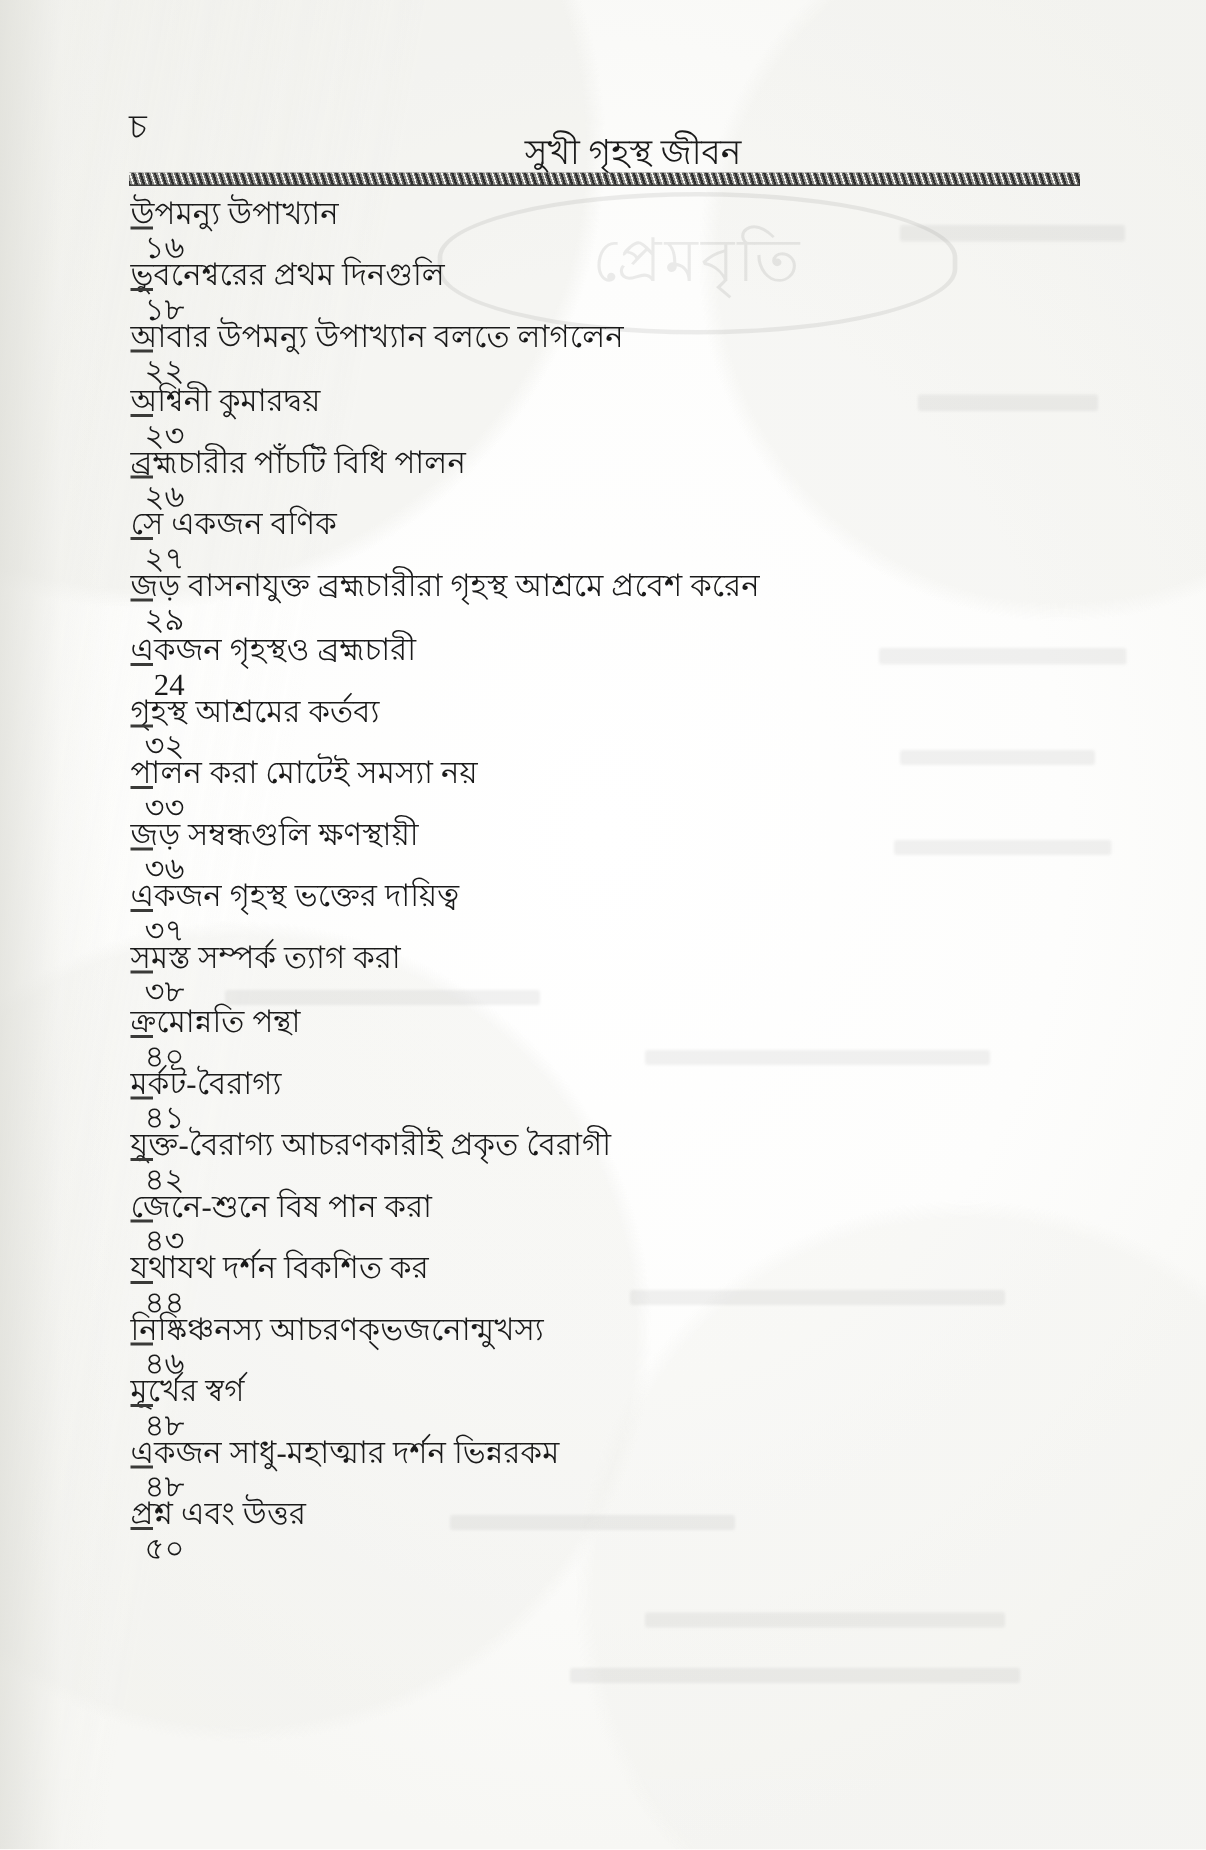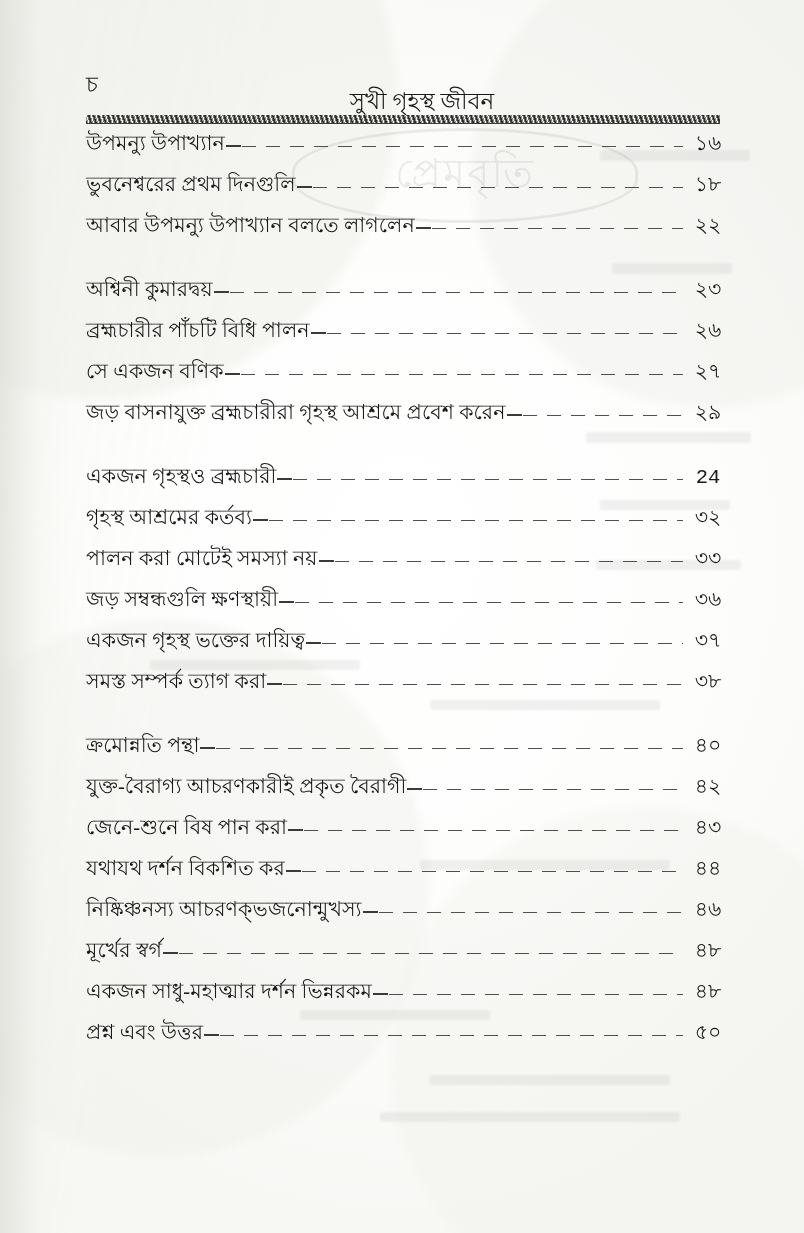--- a/index.html
+++ b/index.html
@@ -143,22 +143,23 @@
     left: 86px;
     right: 78px;
     top: 133px;
   }
 
   .toc-entry {
     display: flex;
     align-items: baseline;
     width: 100%;
     height: 41px;
-  }
-  .toc-entry.gap-before { margin-top: 23px; }
+    flex-direction: column;
+  }
+  .toc-entry.gap-before { margin-top: 2px; }
 
   .entry-title {
     flex: 0 0 auto;
     font-size: 20.5px;
     line-height: 1;
     white-space: nowrap;
     letter-spacing: .1px;
   }
 
   .leader {
@@ -190,23 +191,22 @@
     position: relative;
     top: -3px;
     margin-left: 1px;
   }
 
   .entry-page {
     flex: 0 0 auto;
     font-size: 20.5px;
     line-height: 1;
     min-width: 36px;
-    text-align: center;
+    text-align: right;
     white-space: nowrap;
-    font-family: Liberation Mono, monospace;
   }
 </style>
 </head>
 <body>
 
 <div id="page">
 
   <div id="paper-grain"></div>
   <div id="gutter-shadow"></div>
 
@@ -317,20 +317,26 @@
         <span class="leader"></span>
         <span class="entry-page">৩৮</span>
       </div>
       <div class="toc-entry gap-before">
         <span class="entry-title">ক্রমোন্নতি পন্থা</span>
         <span class="leader-stub"></span>
         <span class="leader"></span>
         <span class="entry-page">৪০</span>
       </div>
       <div class="toc-entry">
+        <span class="entry-title">মর্কট-বৈরাগ্য</span>
+        <span class="leader-stub"></span>
+        <span class="leader"></span>
+        <span class="entry-page">৪১</span>
+      </div>
+      <div class="toc-entry">
         <span class="entry-title">যুক্ত-বৈরাগ্য আচরণকারীই প্রকৃত বৈরাগী</span>
         <span class="leader-stub"></span>
         <span class="leader"></span>
         <span class="entry-page">৪২</span>
       </div>
       <div class="toc-entry">
         <span class="entry-title">জেনে-শুনে বিষ পান করা</span>
         <span class="leader-stub"></span>
         <span class="leader"></span>
         <span class="entry-page">৪৩</span>

